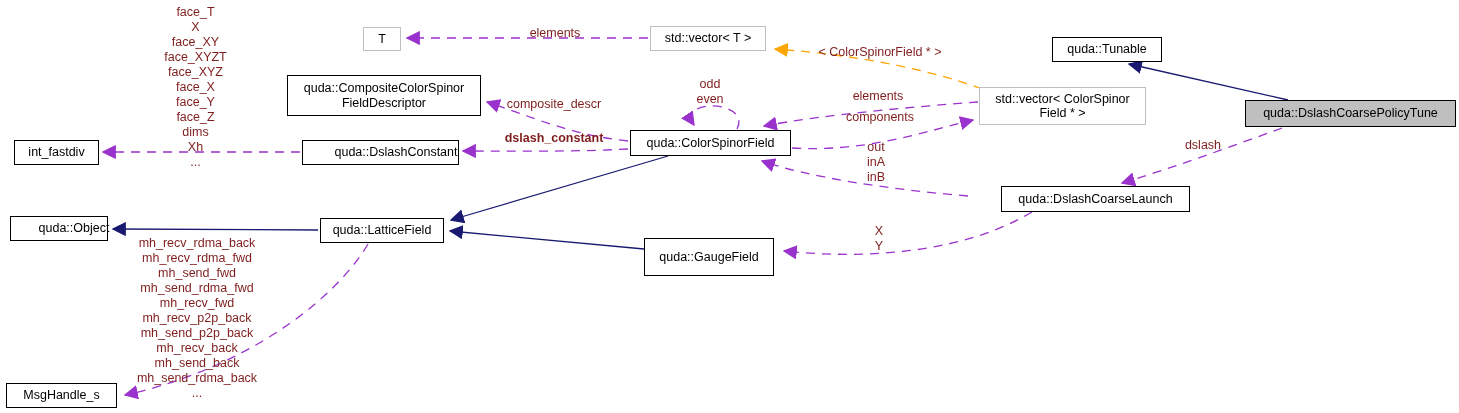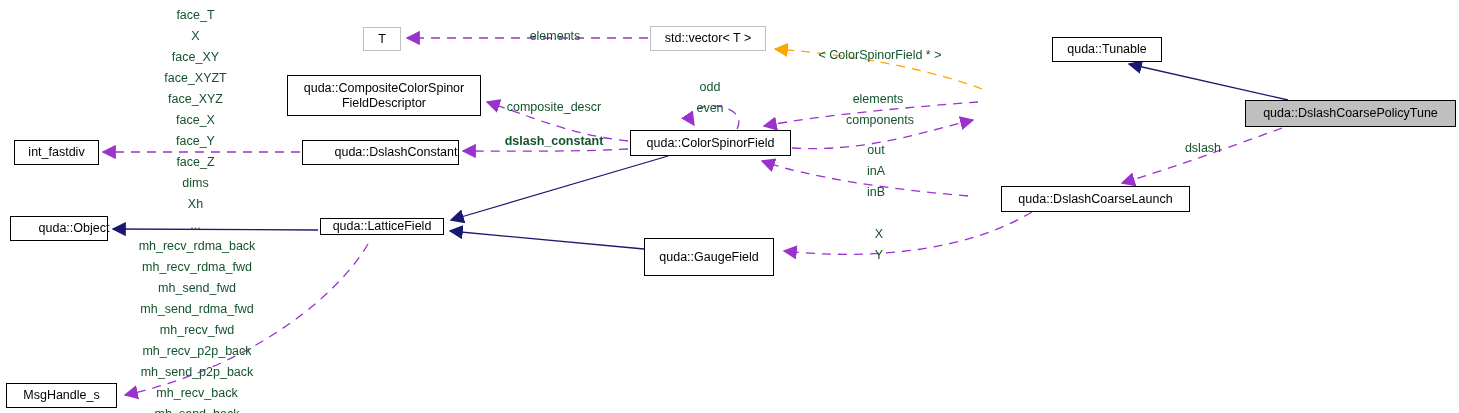--- a/index.html
+++ b/index.html
@@ -36,23 +36,23 @@
     cursor: pointer;
   }
   .node.external {
     border-color: #bfbfbf;
   }
   .node.selected {
     background: #bfbfbf;
   }
   .edge-label {
     position: absolute;
-    color: #14532d;
+    color: #7f1d1d;
     font-size: 12.5px;
-    line-height: 21px;
+    line-height: 15px;
     text-align: center;
     white-space: pre-line;
   }
 </style>
 </head>
 <body>
 
 <div class="diagram">
 
   <svg class="edges" viewBox="0 0 1459 413" xmlns="http://www.w3.org/2000/svg">
@@ -102,28 +102,30 @@
 
   <div class="node" style="left:287px; top:75px; width:194px; height:41px;">quda::CompositeColorSpinor
 FieldDescriptor</div>
 
   <div class="node" style="left:14px; top:140px; width:85px; height:25px;">int_fastdiv</div>
 
   <div class="node" style="left:302px; top:140px; width:157px; height:25px;padding-left:31px;">quda::DslashConstant</div>
 
   <div class="node" style="left:630px; top:130px; width:161px; height:26px;">quda::ColorSpinorField</div>
 
+  <div class="node external" style="left:979px; top:87px; width:167px; height:38px;">std::vector&lt; ColorSpinor
+Field * &gt;</div>
 
   <div class="node selected" style="left:1245px; top:100px; width:211px; height:27px;">quda::DslashCoarsePolicyTune</div>
 
   <div class="node" style="left:969px; top:186px; width:189px; height:26px;margin-left:32px;">quda::DslashCoarseLaunch</div>
 
   <div class="node" style="left:10px; top:216px; width:98px; height:25px;padding-left:30px;">quda::Object</div>
 
-  <div class="node" style="left:320px; top:218px; width:124px; height:17px;">quda::LatticeField</div>
+  <div class="node" style="left:320px; top:218px; width:124px; height:25px;">quda::LatticeField</div>
 
   <div class="node" style="left:644px; top:238px; width:130px; height:38px;">quda::GaugeField</div>
 
   <div class="node" style="left:6px; top:383px; width:111px; height:25px;">MsgHandle_s</div>
 
   <div class="edge-label" style="left:118px; top:5px; width:155px;">face_T
 X
 face_XY
 face_XYZT
 face_XYZ

